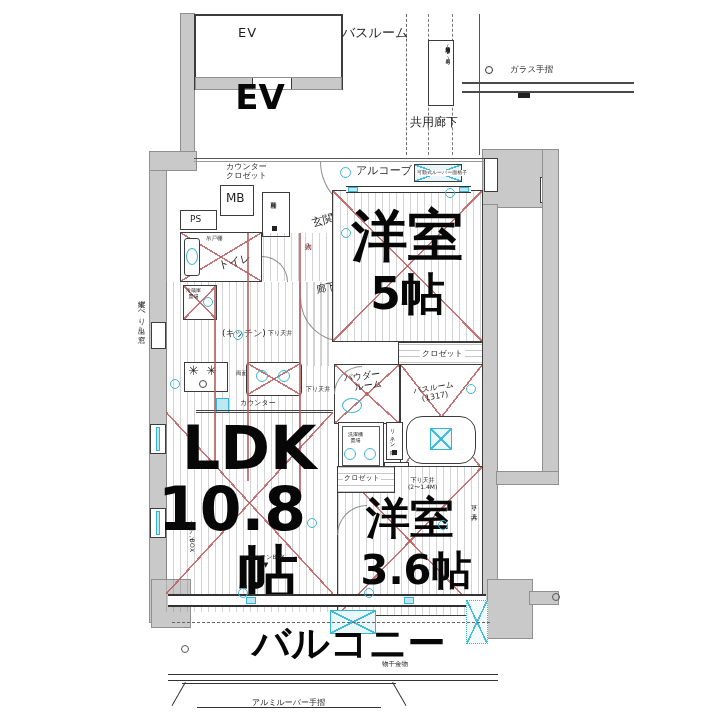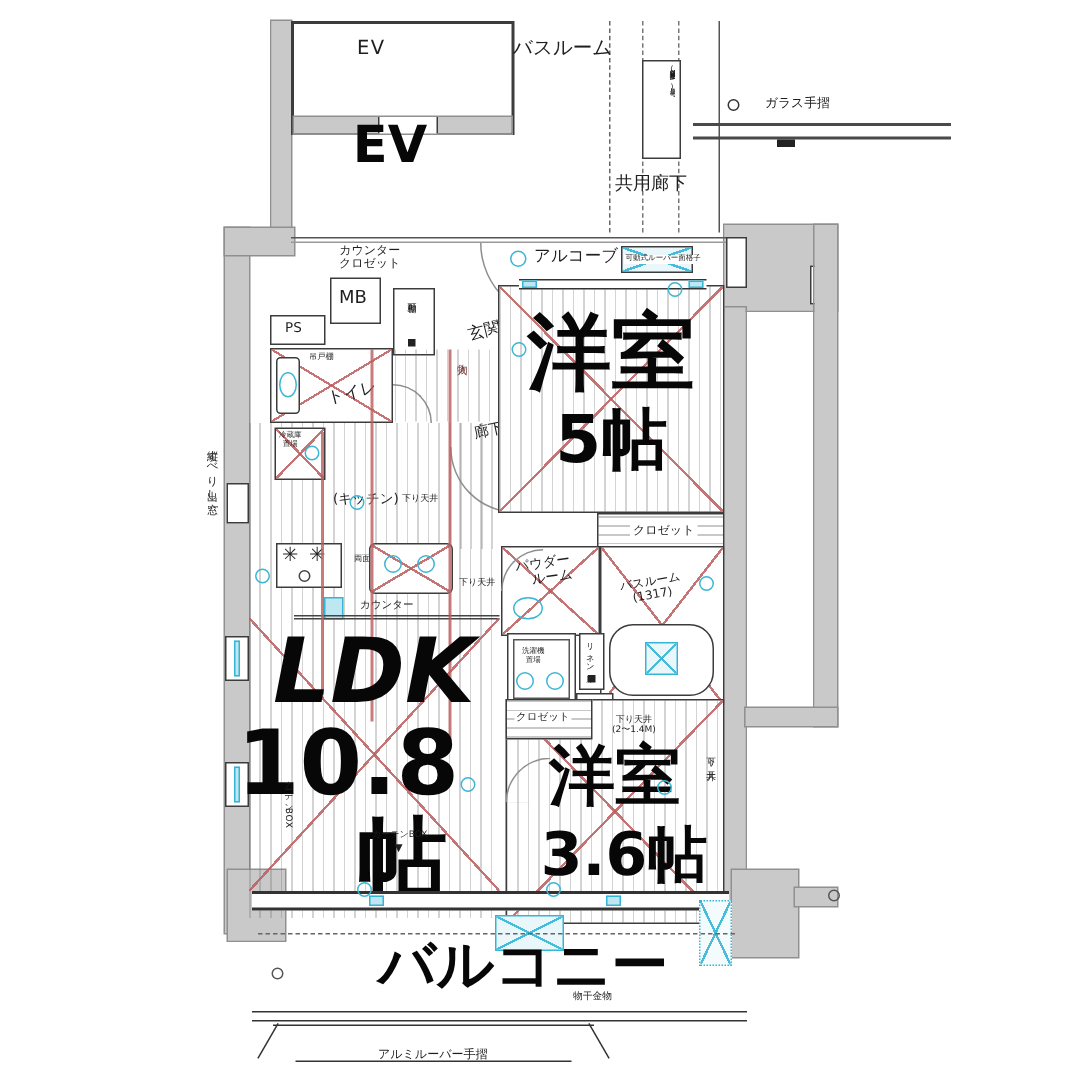--- a/index.html
+++ b/index.html
@@ -132,21 +132,21 @@
   <div class="lbl" style="left:306px;top:386px;font-size:6px;">下り天井</div>
   <div class="cyansq" style="left:216px;top:398px;width:13px;height:15px;"></div>
   <div class="lbl" style="left:240px;top:400px;font-size:7px;">カウンター</div>
   <div class="bx nb" style="left:196px;top:410px;width:137px;height:3px;border:none;border-top:1.2px solid #444;border-bottom:1.2px solid #444;"></div>
 
   <div class="redline" style="left:214px;top:288px;height:175px;"></div>
   <div class="redline" style="left:247px;top:233px;height:248px;"></div>
   <div class="redline" style="left:299px;top:233px;height:266px;"></div>
 
   <div class="bx nb x" style="left:166px;top:412px;width:167px;height:182px;border:none;"></div>
-  <div class="lbl big" style="left:182px;top:418px;font-size:60px;font-style:italic;">LDK</div>
+  <div class="lbl big" style="left:182px;top:418px;font-size:60px;">LDK</div>
   <div class="lbl big" style="left:158px;top:479px;font-size:60px;">10.8</div>
   <div class="lbl big" style="left:238px;top:543px;font-size:60px;">帖</div>
   <div class="lbl vt" style="left:188px;top:516px;font-size:6px;height:44px;text-orientation:mixed;">カーテンBOX</div>
   <div class="lbl" style="left:248px;top:554px;font-size:6px;">カーテンBOX</div>
   <div class="lbl" style="left:263px;top:562px;font-size:7px;">▼</div>
 
   <div class="bx vh x" style="left:332px;top:190px;width:151px;height:152px;border-width:1.5px;"></div>
   <div class="bx nb" style="left:346px;top:186px;width:125px;height:7px;border:none;border-top:1.5px solid #333;border-bottom:1.5px solid #333;background:#fff;"></div>
   <div class="cyansq" style="left:348px;top:187px;width:10px;height:5px;"></div>
   <div class="cyansq" style="left:459px;top:187px;width:10px;height:5px;"></div>

